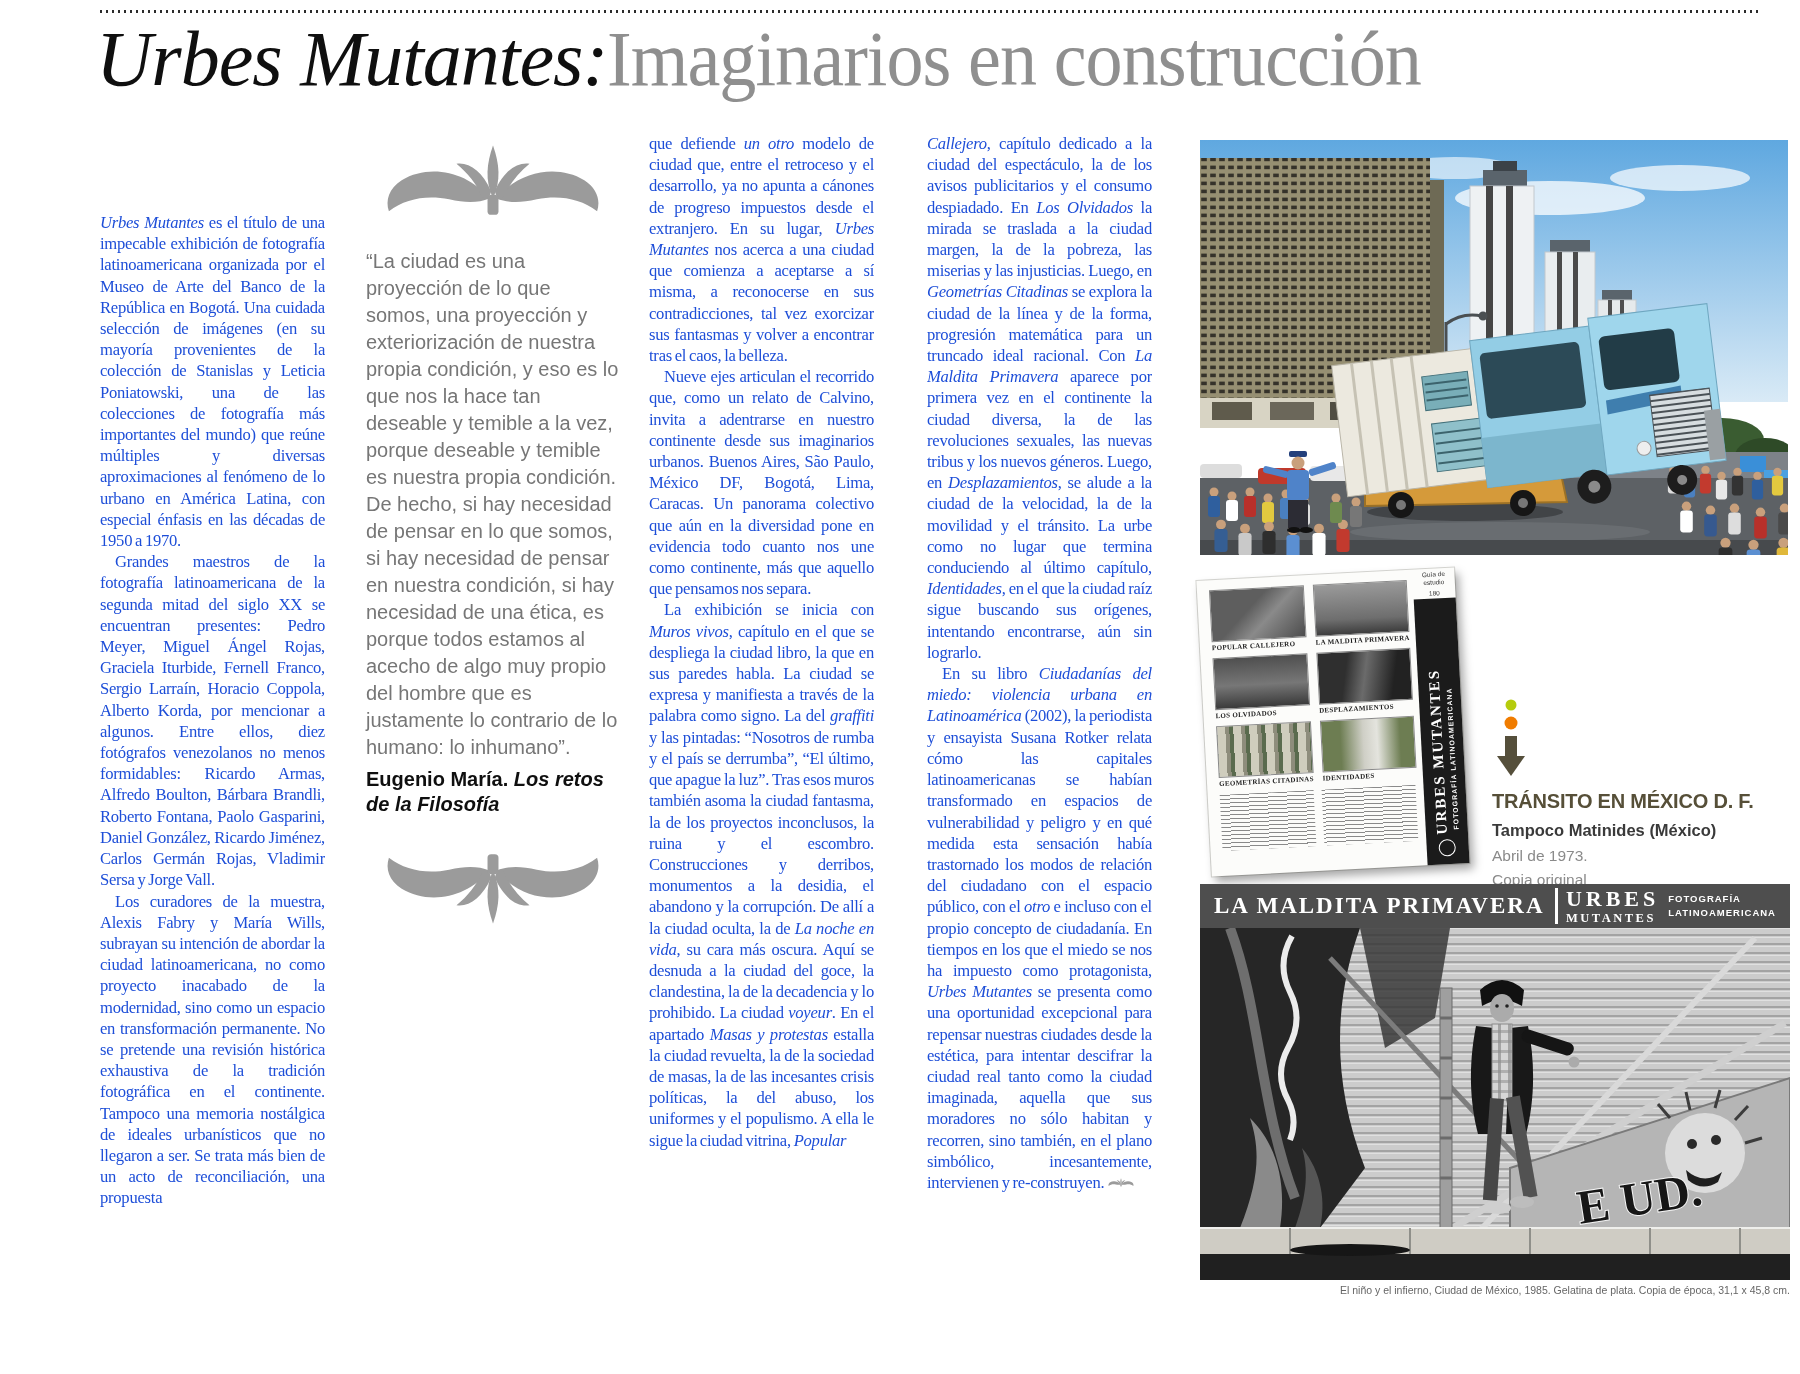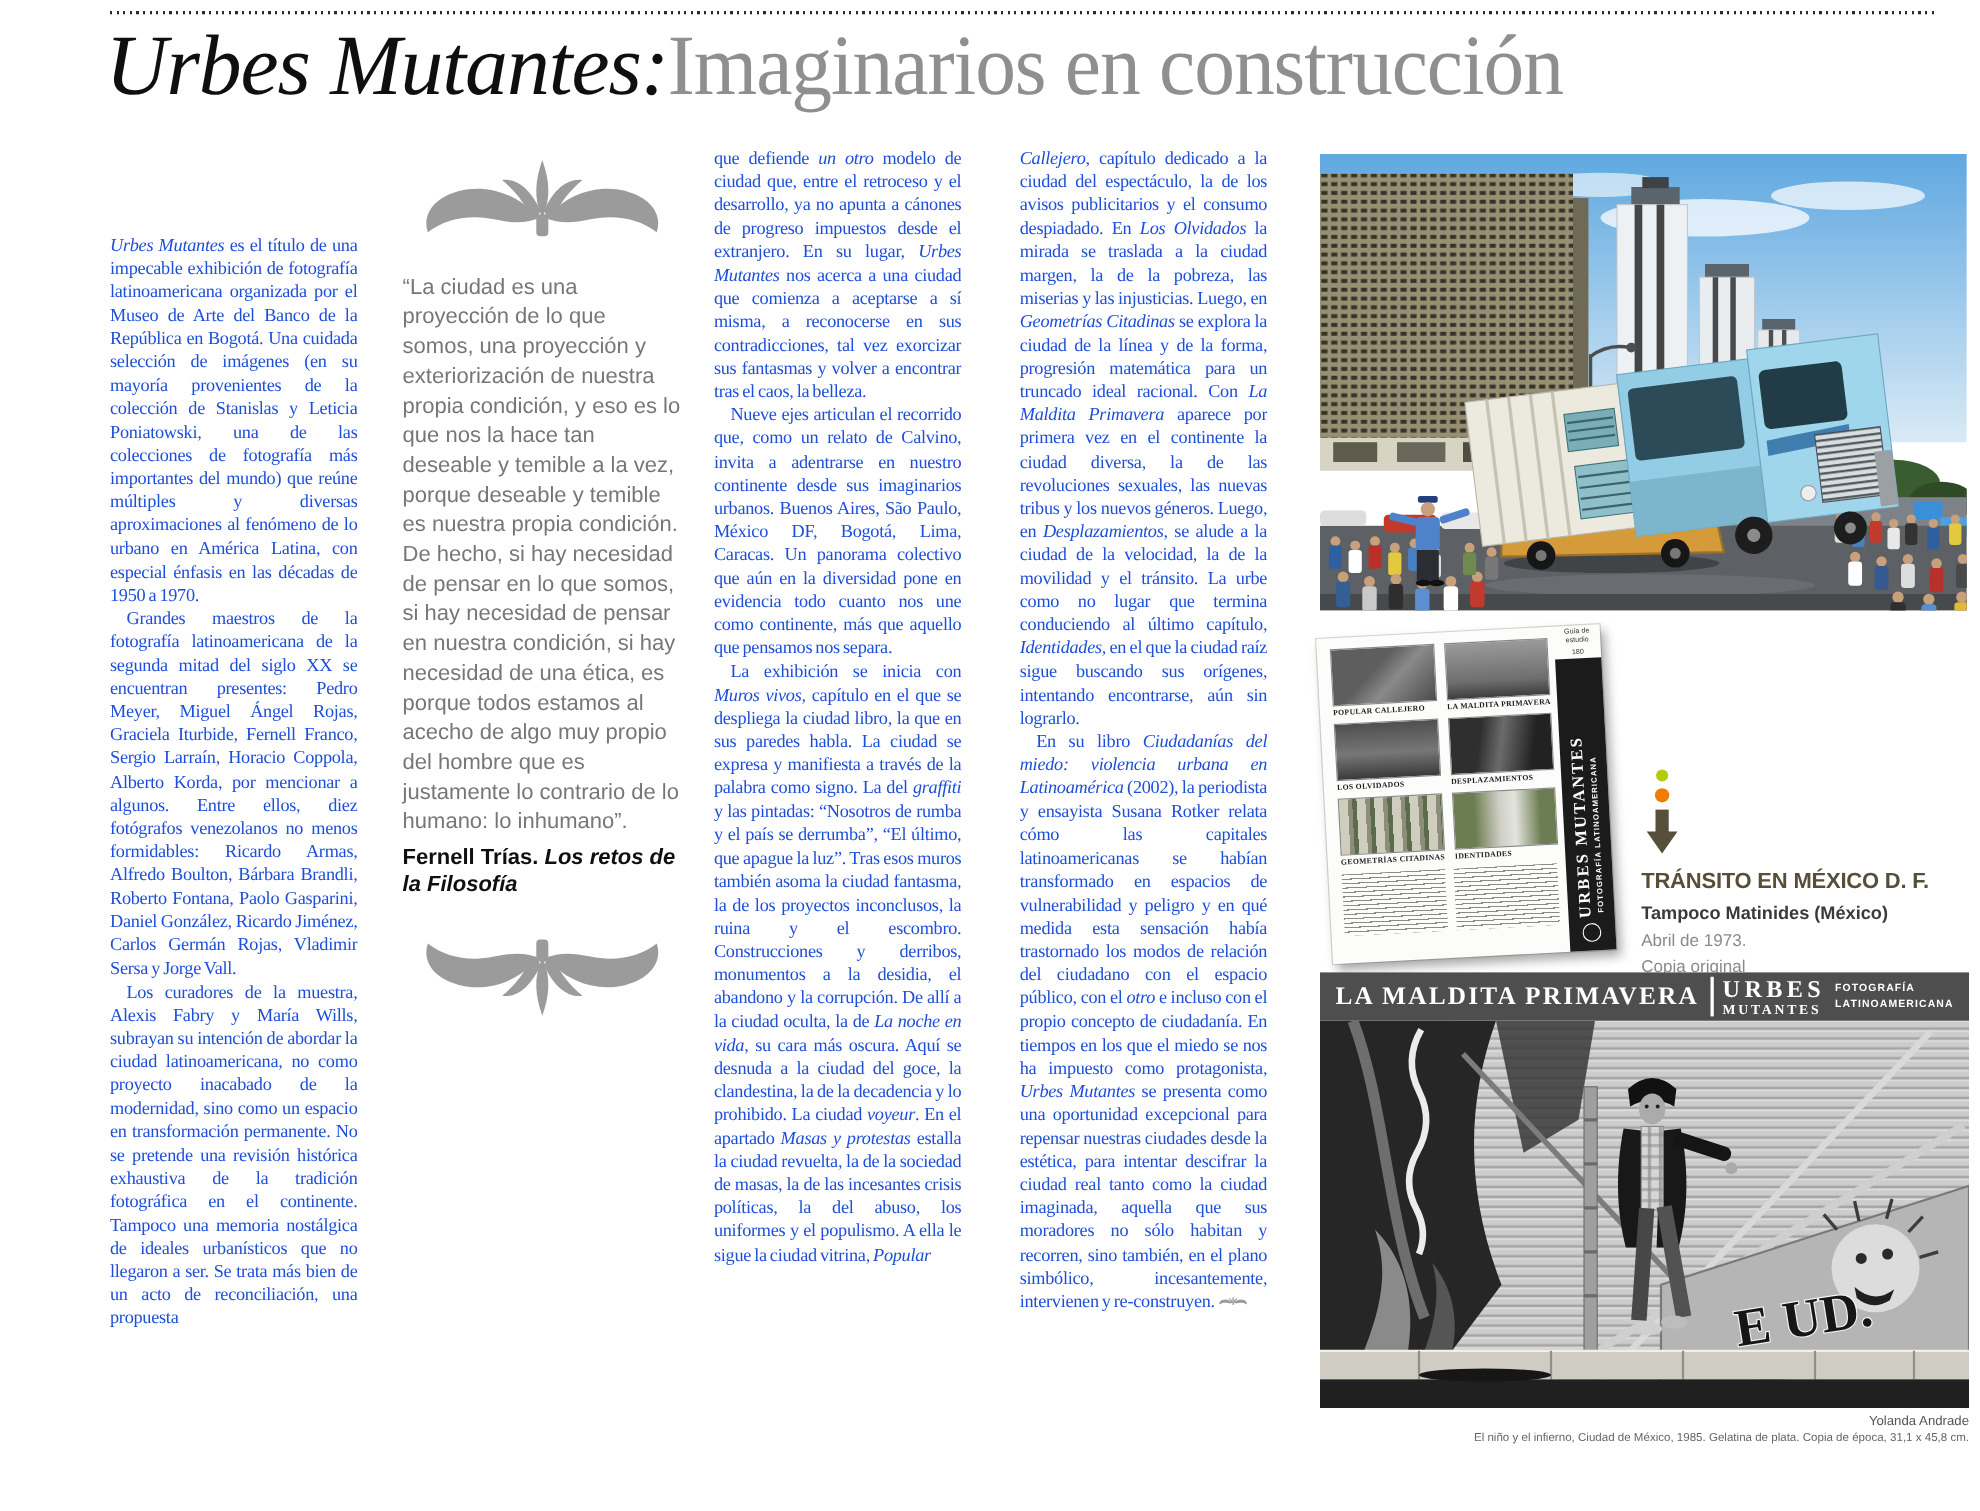--- a/index.html
+++ b/index.html
@@ -120,21 +120,21 @@
     <p>Grandes maestros de la fotografía latinoamericana de la segunda mitad del siglo XX se encuentran presentes: Pedro Meyer, Miguel Ángel Rojas, Graciela Iturbide, Fernell Franco, Sergio Larraín, Horacio Coppola, Alberto Korda, por mencionar a algunos. Entre ellos, diez fotógrafos venezolanos no menos formidables: Ricardo Armas, Alfredo Boulton, Bárbara Brandli, Roberto Fontana, Paolo Gasparini, Daniel González, Ricardo Jiménez, Carlos Germán Rojas, Vladimir Sersa y Jorge Vall.</p>
     <p>Los curadores de la muestra, Alexis Fabry y María Wills, subrayan su intención de abordar la ciudad latinoamericana, no como proyecto inacabado de la modernidad, sino como un espacio en transformación permanente. No se pretende una revisión histórica exhaustiva de la tradición fotográfica en el continente. Tampoco una memoria nostálgica de ideales urbanísticos que no llegaron a ser. Se trata más bien de un acto de reconciliación, una propuesta</p>
   </div>
 
   <div class="quotecol">
     <svg class="orn" viewBox="0 0 240 92" fill="currentColor">
         <use href="#fleuron"></use>
       </svg>
     <div class="quote-text">“La ciudad es una proyección de lo que somos, una proyección y exteriorización de nuestra propia condición, y eso es lo que nos la hace tan deseable y temible a la vez, porque deseable y temible es nuestra propia condición. De hecho, si hay necesidad de pensar en lo que somos, si hay necesidad de pensar en nuestra condición, si hay necesidad de una ética, es porque todos estamos al acecho de algo muy propio del hombre que es justamente lo contrario de lo humano: lo inhumano”.</div>
     <div class="quote-attr">
-      <span>Fernell Trías. </span><span class="work">Los retos de la Filosofía</span>
+      <span>Eugenio María. </span><span class="work">Los retos de la Filosofía</span>
     </div>
     <svg class="orn flip" viewBox="0 0 240 92" fill="currentColor">
         <use href="#fleuron"></use>
       </svg>
   </div>
 
   <div class="col col3">
     <p>que defiende <i>un otro</i> modelo de ciudad que, entre el retroceso y el desarrollo, ya no apunta a cánones de progreso impuestos desde el extranjero. En su lugar, <i>Urbes Mutantes</i> nos acerca a una ciudad que comienza a aceptarse a sí misma, a reconocerse en sus contradicciones, tal vez exorcizar sus fantasmas y volver a encontrar tras el caos, la belleza.</p>
     <p>Nueve ejes articulan el recorrido que, como un relato de Calvino, invita a adentrarse en nuestro continente desde sus imaginarios urbanos. Buenos Aires, São Paulo, México DF, Bogotá, Lima, Caracas. Un panorama colectivo que aún en la diversidad pone en evidencia todo cuanto nos une como continente, más que aquello que pensamos nos separa.</p>
     <p>La exhibición se inicia con <i>Muros vivos</i>, capítulo en el que se despliega la ciudad libro, la que en sus paredes habla. La ciudad se expresa y manifiesta a través de la palabra como signo. La del <i>graffiti</i> y las pintadas: “Nosotros de rumba y el país se derrumba”, “El último, que apague la luz”. Tras esos muros también asoma la ciudad fantasma, la de los proyectos inconclusos, la ruina y el escombro. Construcciones y derribos, monumentos a la desidia, el abandono y la corrupción. De allí a la ciudad oculta, la de <i>La noche en vida</i>, su cara más oscura. Aquí se desnuda a la ciudad del goce, la clandestina, la de la decadencia y lo prohibido. La ciudad <i>voyeur</i>. En el apartado <i>Masas y protestas</i> estalla la ciudad revuelta, la de la sociedad de masas, la de las incesantes crisis políticas, la del abuso, los uniformes y el populismo. A ella le sigue la ciudad vitrina, <i>Popular</i></p>
@@ -472,18 +472,17 @@
           <line x1="90" y1="300" x2="90" y2="326"></line>
           <line x1="210" y1="300" x2="210" y2="326"></line>
           <line x1="330" y1="300" x2="330" y2="326"></line>
           <line x1="450" y1="300" x2="450" y2="326"></line>
           <line x1="540" y1="300" x2="540" y2="326"></line>
         </g>
       <rect x="0" y="326" width="590" height="26" fill="#202020"></rect>
       <ellipse cx="150" cy="322" rx="60" ry="6" fill="#161616"></ellipse>
     </svg>
     <div class="credits">
-      <div class="credit-name">Yolanda Andrade</div>
       <div class="credit-cap">El niño y el infierno, Ciudad de México, 1985. Gelatina de plata. Copia de época, 31,1 x 45,8 cm.</div>
     </div>
   </div>
 
 </div>
 
 </body></html>

